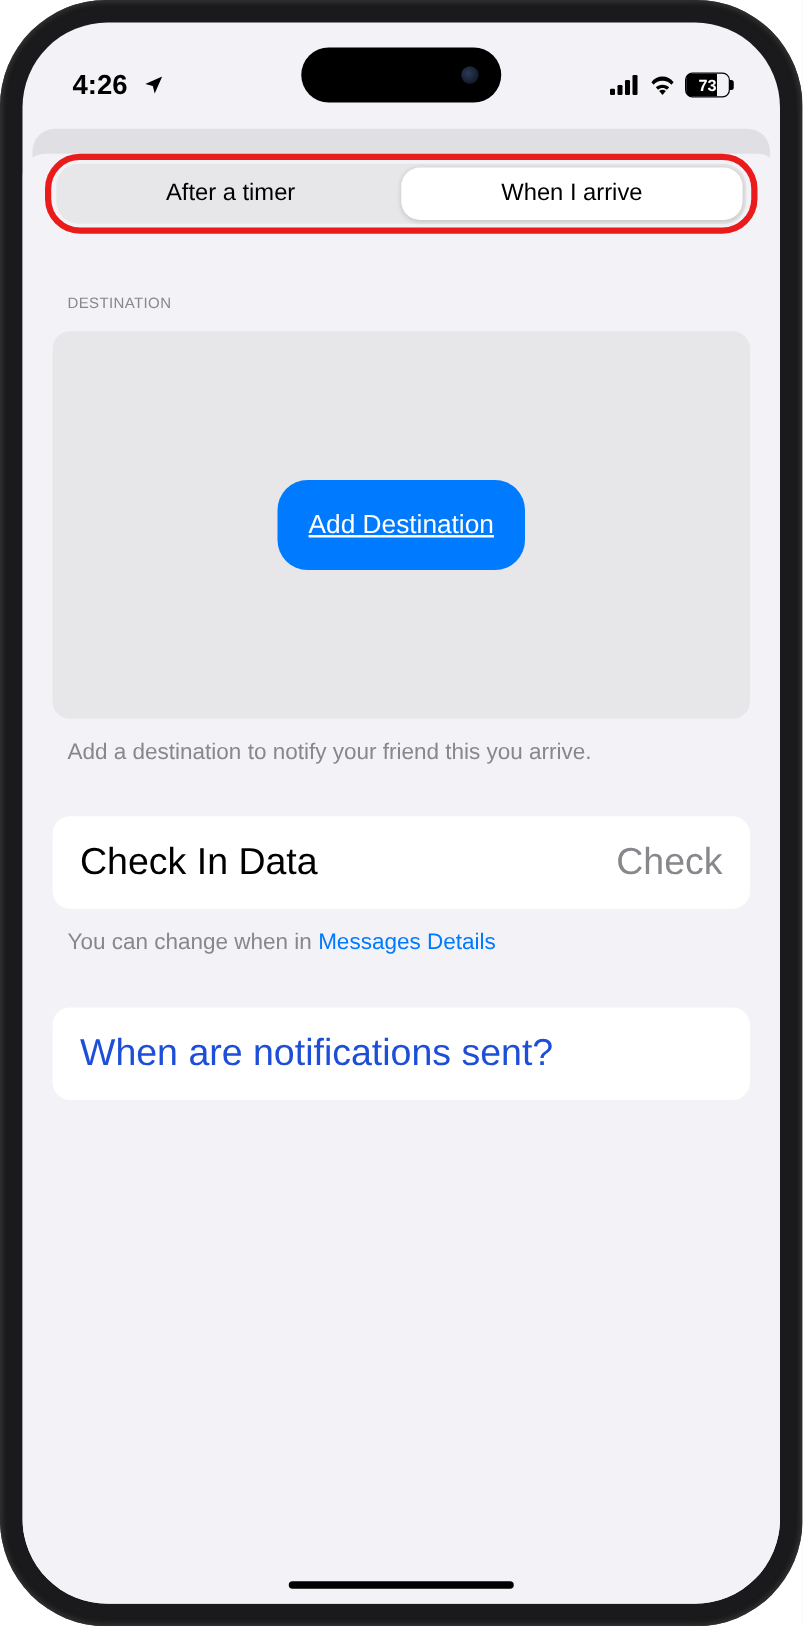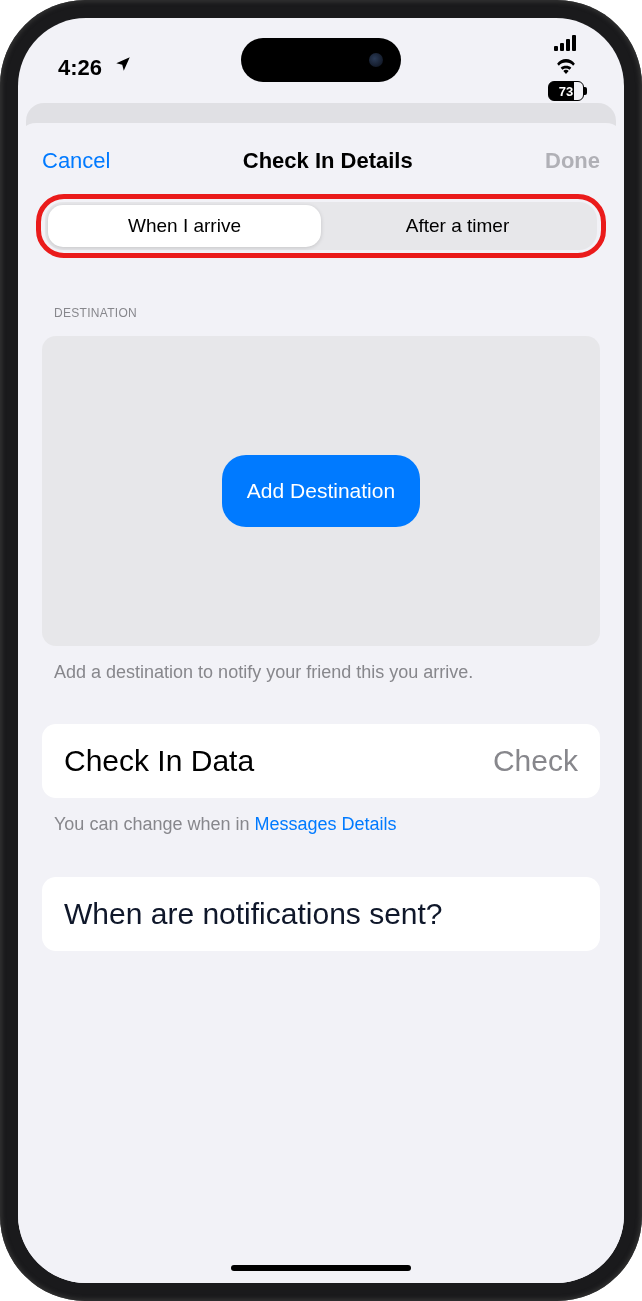--- a/index.html
+++ b/index.html
@@ -40,22 +40,22 @@
     .dynamic-island::after{
       content:""; width:14px; height:14px; border-radius:50%;
       background: radial-gradient(circle at 40% 40%, #2a3a55, #0a0e18);
     }
     .status-bar {
       position: absolute; top: 0; left: 0; right: 0;
       height: 78px; display: flex; justify-content: space-between;
       align-items: center; padding: 22px 40px 0; font-weight: 600;
       z-index: 5; font-size: 22px; color: #000;
     }
-    .status-left { display: flex; gap: 12px; }
-    .status-right { display: flex; align-items: center; gap: 7px; flex-direction: column; }
+    .status-left { display: flex; align-items: center; gap: 12px; }
+    .status-right { display: flex; align-items: center; gap: 7px; }
     .battery-box {
       display: flex; align-items: center;
       border: 1.5px solid #000; border-radius: 6px;
       width: 36px; height: 20px; position: relative;
       font-size: 13px; font-weight: 700; justify-content: center;
       background: linear-gradient(to right, #000 73%, transparent 73%);
       color:#fff;
     }
     .battery-box::after {
       content: ""; position: absolute; right: -4px;
@@ -100,32 +100,33 @@
       padding: 48px 36px 8px; text-transform: uppercase;
     }
     .map-card {
       margin: 8px 24px 0; background: #e7e7ea; border-radius: 14px;
       height: 310px; display: flex; align-items: center; justify-content: center;
     }
     .add-dest-btn {
       background: #007aff; color: #fff; border: none;
       padding: 24px 25px; border-radius: 24px; font-size: 21px;
       font-weight: 500;
+      text-decoration: underline;
     }
     .footer-text {
       color: #87878c; font-size: 18px; padding: 14px 36px 0; line-height: 1.35;
     }
     .list-card {
       margin: 40px 24px 0; background: #fff; border-radius: 14px;
       padding: 20px 22px; display: flex; justify-content: space-between;
       font-size: 30px;
     }
     .list-value { color: #87878c; }
     .inline-link { color: #007aff; }
-    .list-card.link { color: #0f172a; }
+    .list-card.link { color: #1d4ed8; }
     .home-indicator {
       position: absolute; bottom: 12px; left: 50%;
       transform: translateX(-50%); width: 180px; height: 6px;
       background: #000; border-radius: 3px;
     }
     svg { display: block; }
   </style>
 </head>
 <body>
 
@@ -153,30 +154,25 @@
           </svg>
         <div class="battery-box">
             <span>73</span>
           </div>
       </div>
     </div>
 
     <div class="sheet-backdrop"></div>
 
     <div class="modal-sheet">
-      <div class="nav-bar">
-        <span class="nav-cancel">Cancel</span>
-        <span class="nav-title">Check In Details</span>
-        <span class="nav-done">Done</span>
-      </div>
 
       <div class="red-highlight">
         <div class="segmented">
+          <div class="seg-btn">After a timer</div>
           <div class="seg-btn active">When I arrive</div>
-          <div class="seg-btn">After a timer</div>
         </div>
       </div>
 
       <div class="section-header">DESTINATION</div>
       <div class="map-card">
         <button class="add-dest-btn">Add Destination</button>
       </div>
       <div class="footer-text">Add a destination to notify your friend this you arrive.</div>
 
       <div class="list-card">

